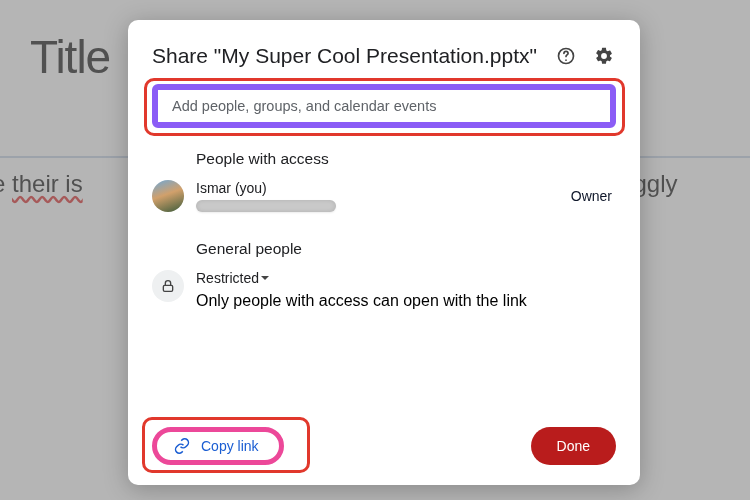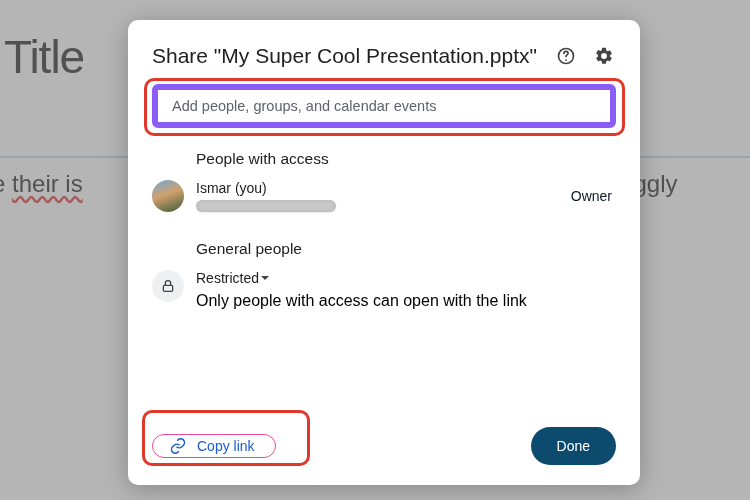--- a/index.html
+++ b/index.html
@@ -1,18 +1,18 @@
 <!DOCTYPE html>
 <html><head>
 <meta charset="utf-8">
 <style>
   * { box-sizing: border-box; margin: 0; padding: 0; font-family: Arial, Helvetica, sans-serif; }
   body { width: 750px; height: 500px; overflow: hidden; position: relative; background: #fff; }
   .bg { position: absolute; inset: 0; }
-  .bg-title { position: absolute; top: 30px; left: 4px; font-size: 46px; font-weight: 400; color: #222; letter-spacing: -1px; }
+  .bg-title { position: absolute; top: 30px; left: 30px; font-size: 46px; font-weight: 400; color: #222; letter-spacing: -1px; }
   .bg-line { position: absolute; top: 156px; left: 0; right: 0; height: 2px; background: #c8d4e6; }
   .bg-text { position: absolute; top: 170px; left: -40px; right: -10px; font-size: 24px; color: #222; white-space: nowrap; }
   .bg-text .u { text-decoration: underline; text-decoration-color: #d33; text-decoration-style: wavy; text-underline-offset: 4px; }
   .overlay { position: absolute; inset: 0; background: rgba(120,120,120,0.55); }
 
   .dialog { position: absolute; top: 20px; left: 128px; width: 512px; height: 465px; background: #fff; border-radius: 10px; box-shadow: 0 4px 24px rgba(0,0,0,.25); padding: 22px 24px 20px 24px; }
   .dlg-head { display: flex; align-items: flex-start; }
   .dlg-title { font-size: 21px; color: #202124; line-height: 1.35; flex: 1; font-weight: 400; }
   .dlg-icons { display: flex; gap: 14px; margin-top: 2px; }
   .icon-btn { width: 24px; height: 24px; display: flex; align-items: center; justify-content: center; color: #444; cursor: pointer; border-radius: 50%; }
@@ -35,24 +35,24 @@
 
   .ga-row { display: flex; align-items: flex-start; margin-top: 12px; }
   .lock-chip { width: 32px; height: 32px; border-radius: 50%; background: #eef0f1; display:flex; align-items:center; justify-content:center; color:#444; flex-shrink:0; }
   .lock-chip svg { width: 16px; height: 16px; }
   .ga-meta { margin-left: 12px; }
   .ga-select { display:flex; align-items:center; gap:1px; font-size:14px; color:#202124; cursor:pointer; }
   .ga-select svg { width:10px; height:10px; }
   .ga-desc { margin-top: 6px; font-size: 16px; color: #000000; }
 
   .dlg-foot { position: absolute; left: 24px; right: 24px; bottom: 20px; display:flex; align-items:center; justify-content:space-between; }
-  .copy-link { display:flex; align-items:center; gap:10px; height:24px; padding: 0 20px 0 16px; border:1px solid #ec4899; border-radius: 999px; color:#1a5dd2; font-size:14px; font-weight:500; cursor:pointer; background:#fff; }
+  .copy-link { display:flex; align-items:center; gap:10px; height:38px; padding: 0 20px 0 16px; border:5px solid #ec4899; border-radius: 999px; color:#1a5dd2; font-size:14px; font-weight:500; cursor:pointer; background:#fff; }
   .copy-link svg { width:18px; height:18px; }
   .hl2 { left:-10px; bottom:-8px; width:168px; height:56px; }
-  .done { height:38px; padding: 0 26px; border:none; border-radius: 999px; background:#0c4a6e; color:#fff; font-size:14px; font-weight:500; cursor:pointer; }
+  .done { height:38px; padding: 0 26px; border:none; border-radius: 999px; background:#b91c1c; color:#fff; font-size:14px; font-weight:500; cursor:pointer; }
 </style>
 </head>
 <body>
 
 <div class="bg">
   <div class="bg-title">Title</div>
   <div class="bg-line"></div>
   <div class="bg-text">
     <span>time </span><span class="u">their is</span><span>&nbsp;&nbsp;&nbsp;&nbsp;&nbsp;&nbsp;&nbsp;&nbsp;&nbsp;&nbsp;&nbsp;&nbsp;&nbsp;&nbsp;&nbsp;&nbsp;&nbsp;&nbsp;&nbsp;&nbsp;&nbsp;&nbsp;&nbsp;&nbsp;&nbsp;&nbsp;&nbsp;&nbsp;&nbsp;&nbsp;&nbsp;&nbsp;&nbsp;&nbsp;&nbsp;&nbsp;&nbsp;&nbsp;&nbsp;&nbsp;&nbsp;&nbsp;&nbsp;&nbsp;&nbsp;&nbsp;&nbsp;&nbsp;&nbsp;&nbsp;&nbsp;&nbsp;&nbsp;&nbsp;&nbsp;&nbsp;&nbsp;&nbsp;&nbsp;&nbsp;&nbsp;&nbsp;&nbsp;&nbsp;&nbsp;&nbsp;&nbsp;&nbsp;&nbsp;&nbsp;&nbsp;&nbsp;</span><span> a squiggly</span>
   </div>

